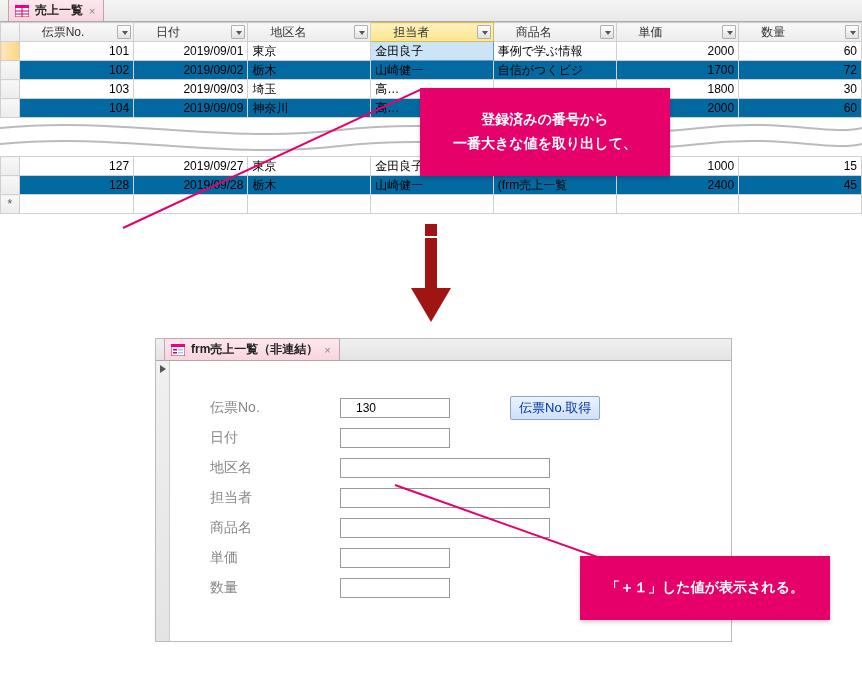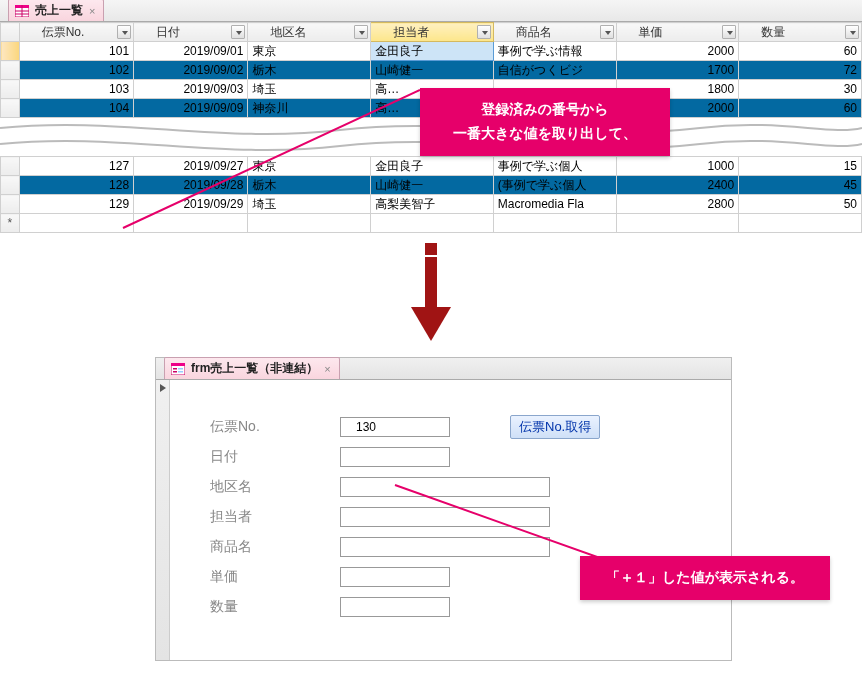--- a/index.html
+++ b/index.html
@@ -25,21 +25,21 @@
   td.sel-cell { background: #cde4f7; border-color: #5a9bd5; }
   tr.new-row td.row-hdr::before { content: "*"; color: #555; display: block; text-align: center; font-size: 12px; }
   tr.alt td { background: #0369a1; }
   tr.cur td.row-hdr { background: linear-gradient(90deg,#fde7c2,#fbd67b); }
 
   
   .wave-wrap { position: relative; height: 38px; }
   .wave-wrap svg { position: absolute; top: -4px; left: 0; width: 100%; height: 46px; }
 
   
-  .callout { position: absolute; background: #e6006a; color: #fff; font-size: 14px; font-weight: bold; text-align: center; padding: 10px 18px; line-height: 1.7; z-index: 50; box-shadow: 0 2px 4px rgba(0,0,0,0.2); }
+  .callout { position: absolute; background: #e6006a; color: #fff; font-size: 14px; font-weight: bold; text-align: center; padding: 20px 18px; line-height: 1.7; z-index: 50; box-shadow: 0 2px 4px rgba(0,0,0,0.2); }
 
   
   .big-arrow { display: block; margin: 10px auto 14px auto; }
 
   
   .form-outer { margin: 0 130px 10px 155px; border: 1px solid #bbb; }
   .form-outer .tab-strip { background: linear-gradient(#f0f0f0,#e4e4e4); }
   .form-body { display: flex; }
   .rec-sel { width: 14px; background: linear-gradient(#f0f0f0,#e4e4e4); border-right: 1px solid #ccc; position: relative; }
   .rec-sel::before { content: ""; position: absolute; top: 4px; left: 4px; border-top: 4px solid transparent; border-bottom: 4px solid transparent; border-left: 6px solid #555; }
@@ -142,33 +142,23 @@
     <td style="width:118px" class="txt">事例で学ぶ個人</td>
     <td style="width:118px" class="num">1000</td>
     <td style="width:118px" class="num">15</td>
   </tr>
   <tr class="alt">
     <td class="row-hdr"></td>
     <td class="num">128</td>
     <td class="num">2019/09/28</td>
     <td class="txt">栃木</td>
     <td class="txt">山崎健一</td>
-    <td class="txt">(事例で学ぶ個人</td>
+    <td class="txt">(frm売上一覧</td>
     <td class="num">2400</td>
     <td class="num">45</td>
-  </tr>
-  <tr>
-    <td class="row-hdr"></td>
-    <td class="num">129</td>
-    <td class="num">2019/09/29</td>
-    <td class="txt">埼玉</td>
-    <td class="txt">高梨美智子</td>
-    <td class="txt">Macromedia Fla</td>
-    <td class="num">2800</td>
-    <td class="num">50</td>
   </tr>
   <tr class="new-row">
     <td class="row-hdr"></td>
     <td></td>
         <td></td>
         <td></td>
         <td></td>
         <td></td>
         <td></td>
         <td></td>

